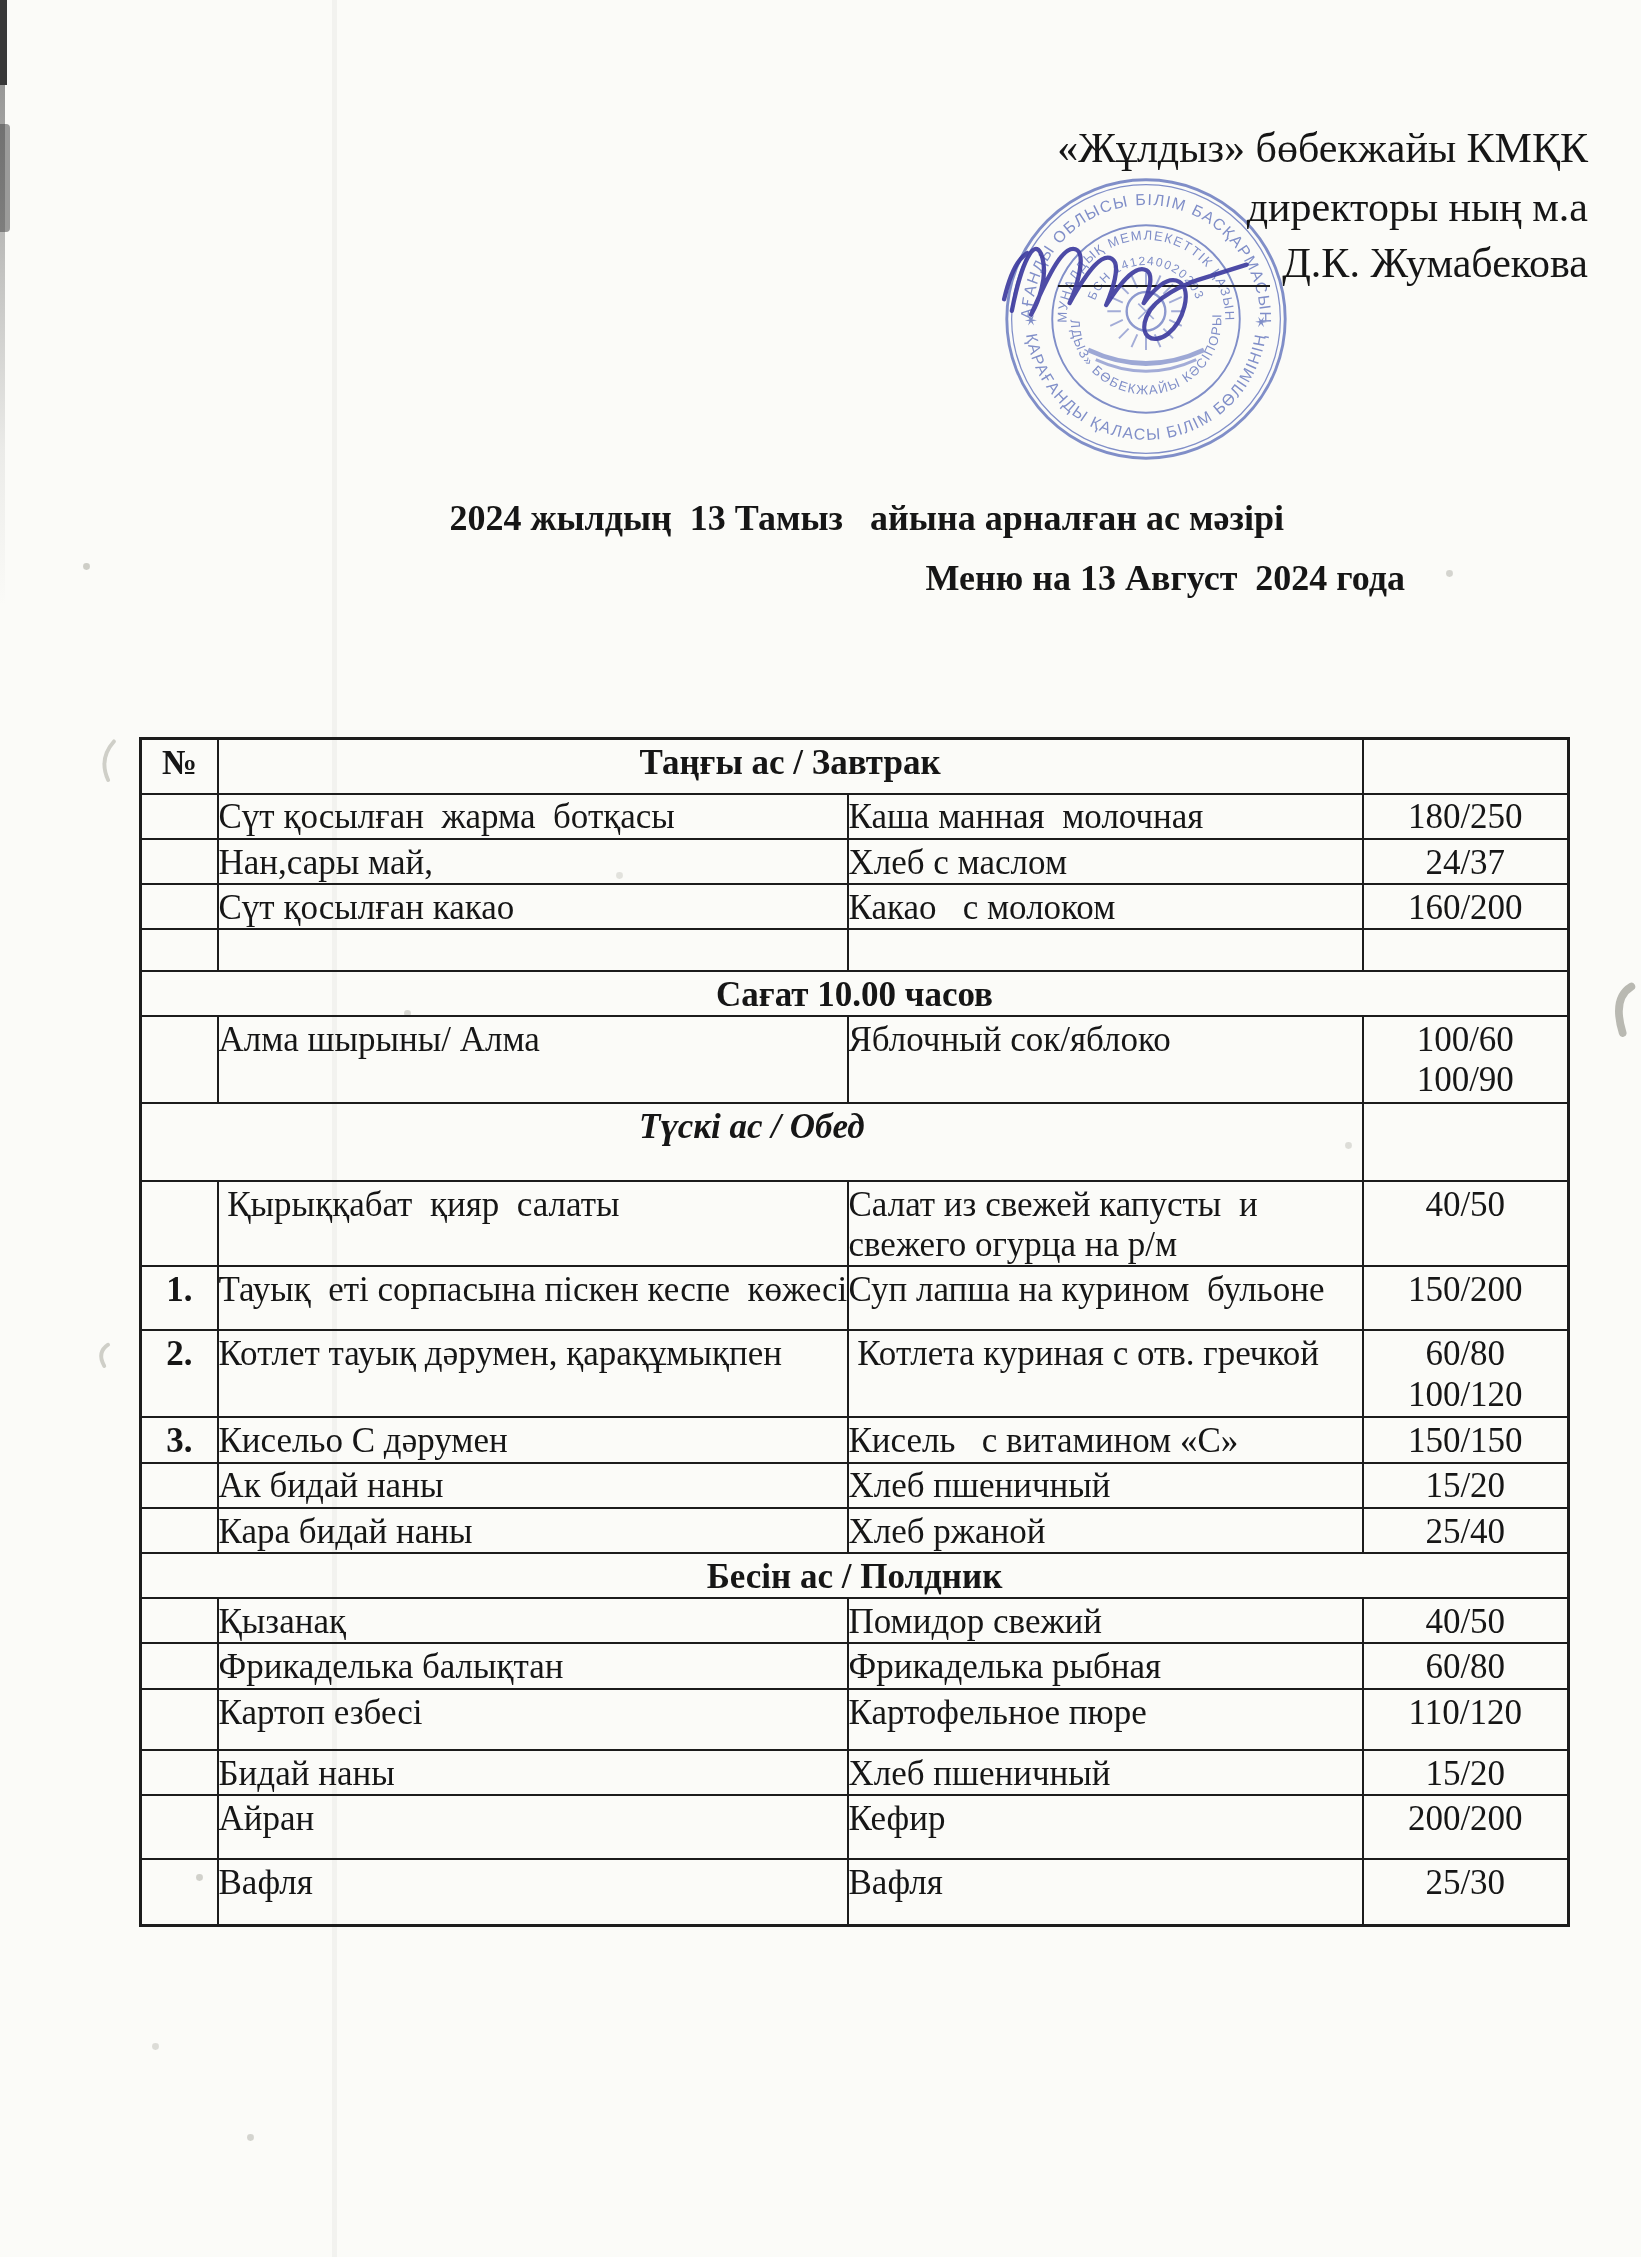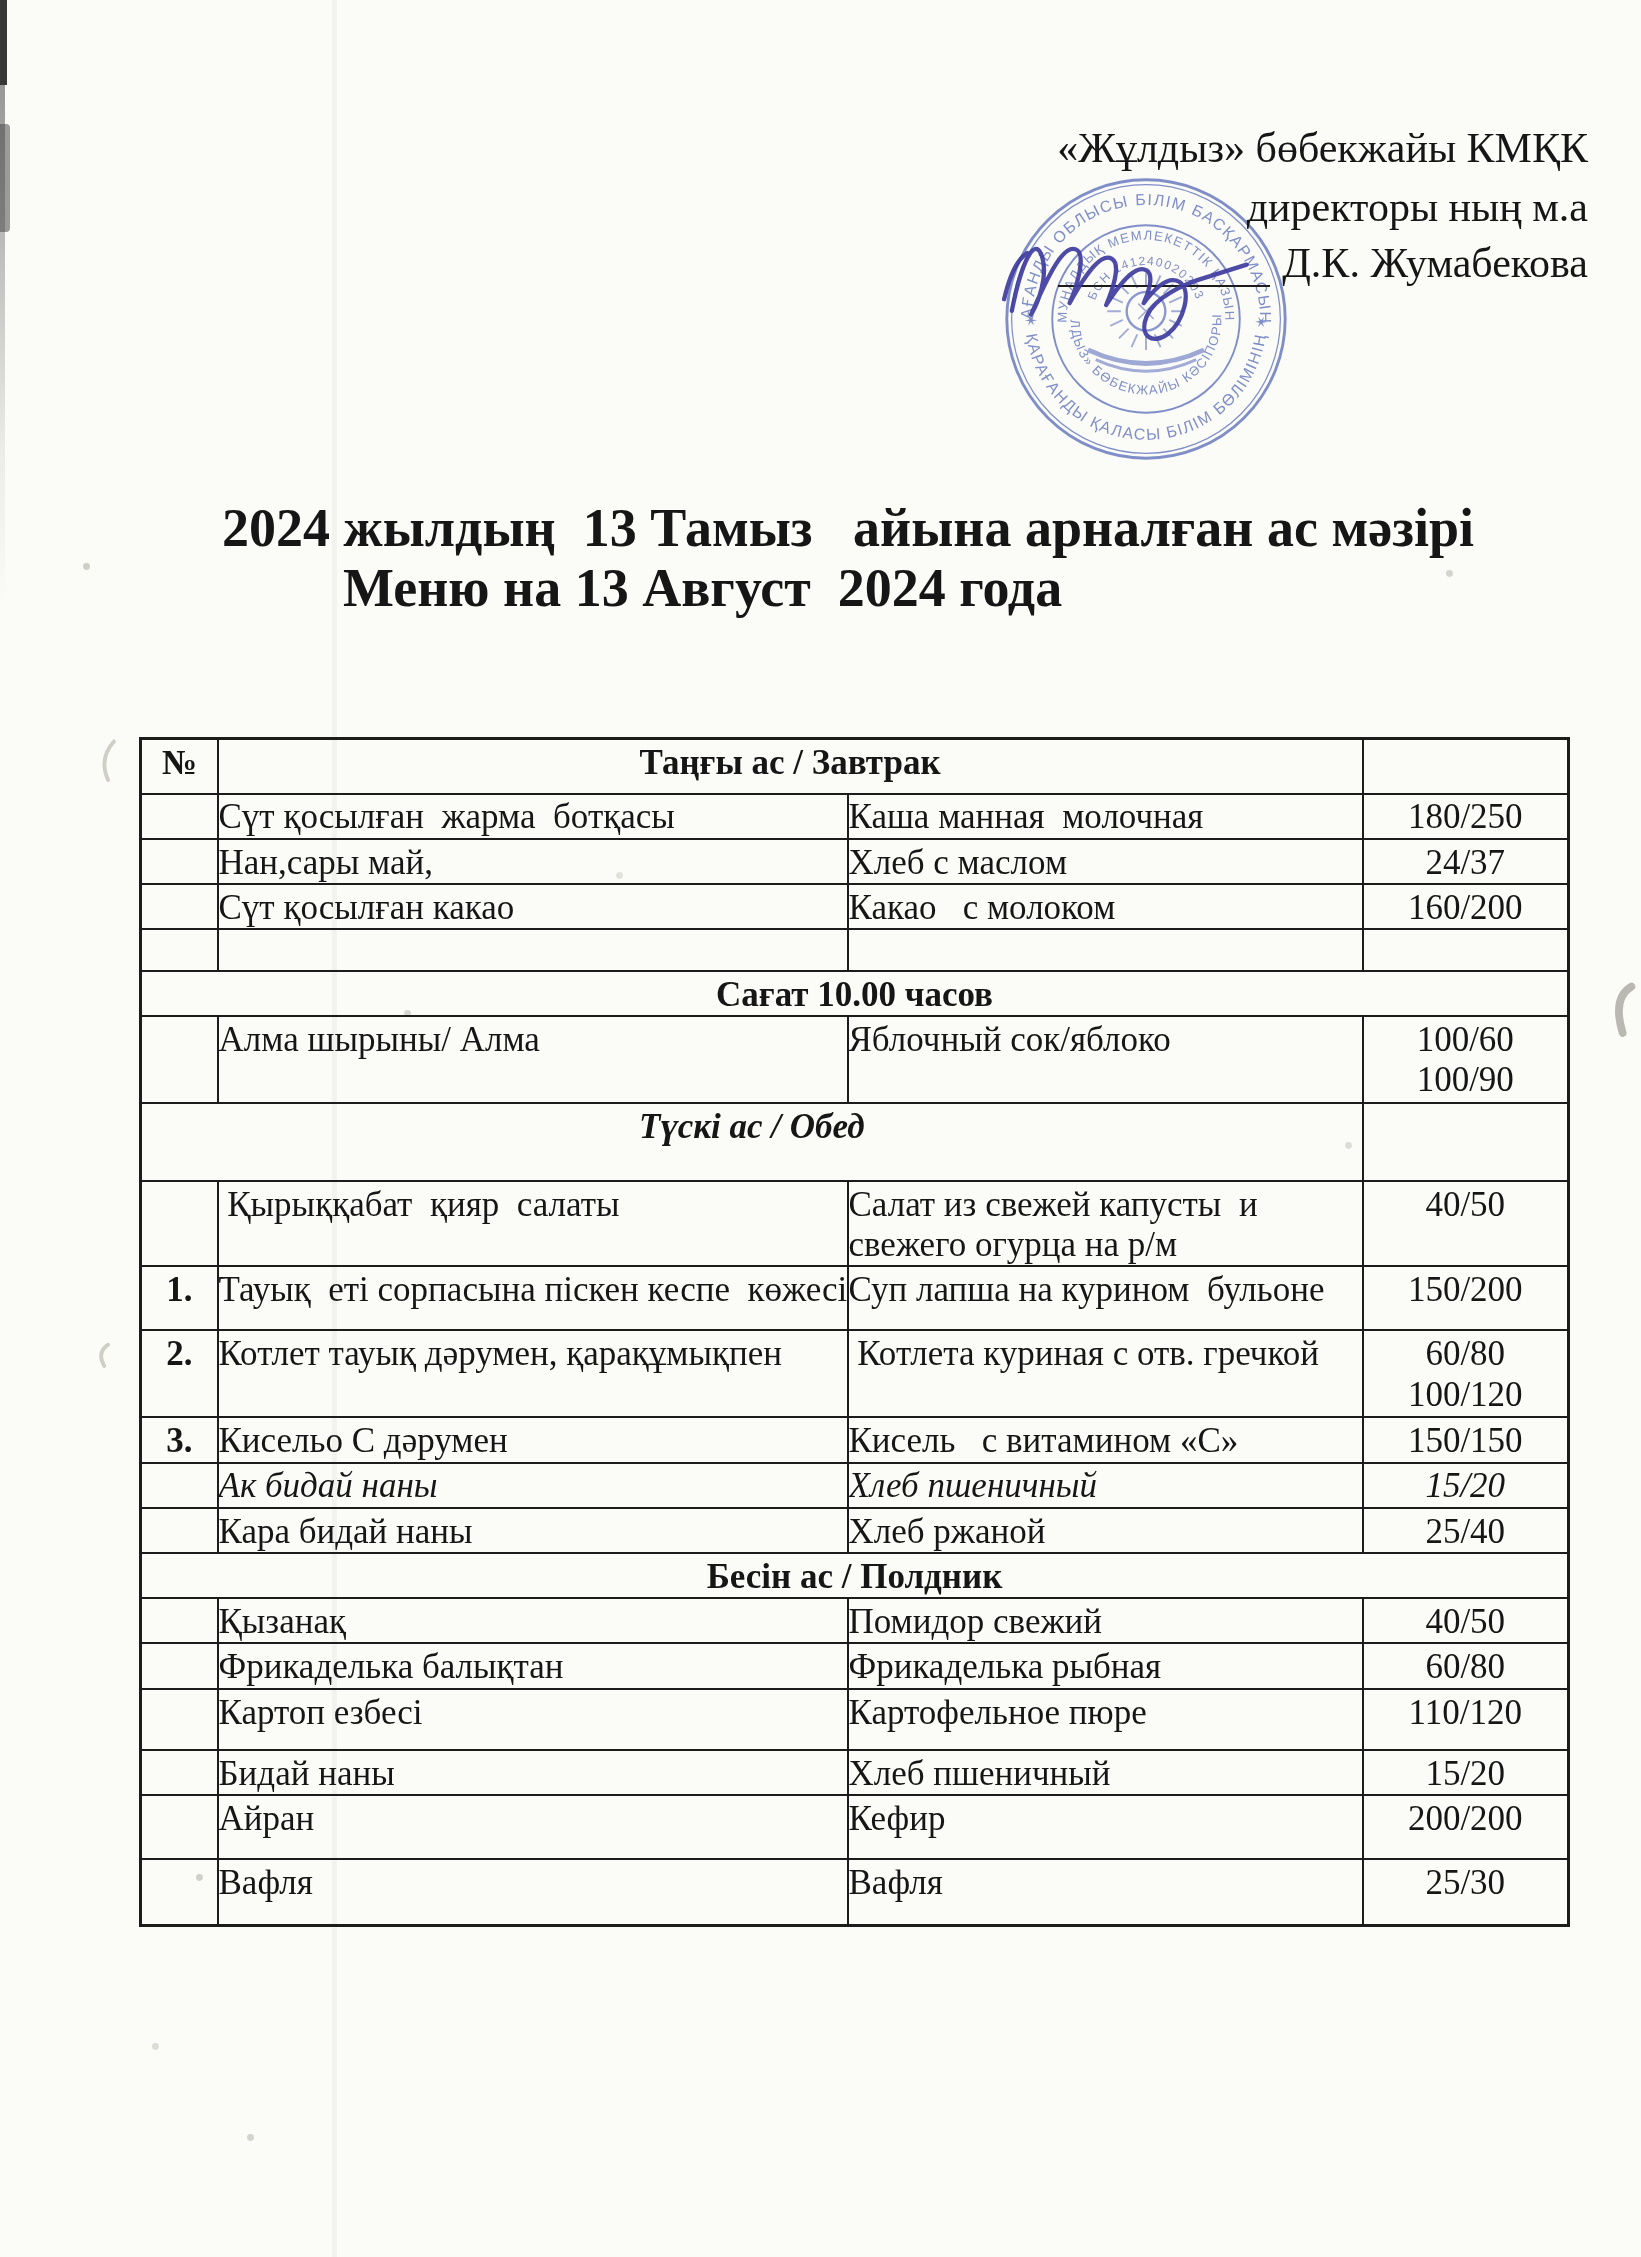--- a/index.html
+++ b/index.html
@@ -31,21 +31,21 @@
   
   .lh-line{position:absolute;left:772px;width:816px;text-align:right;font-size:42px;line-height:1.15;white-space:pre;}
   .lh-org{top:124px;}
   .lh-role{top:183px;}
   .lh-name{top:239px;}
   .sig-underline{position:absolute;left:1058px;top:285px;width:212px;border-top:2.9px solid #1c1c1c;}
   .stamp-svg{position:absolute;left:972px;top:145px;filter:blur(0.5px);opacity:.88;}
   .stamp-svg text{font-family:"Liberation Sans","DejaVu Sans",sans-serif;}
   .sig-svg{position:absolute;left:994px;top:203px;}
   
-  .title-line{position:absolute;font-weight:bold;font-size:54px;white-space:pre;text-align:left;width:1062px;}
+  .title-line{position:absolute;font-weight:bold;font-size:36px;white-space:pre;text-align:right;width:1062px;}
   .title-kz{left:222px;top:497px;}
   .title-ru{left:343px;top:557px;}
   
   .menu-wrap{position:absolute;left:139px;top:737px;}
   table.menu{border-collapse:collapse;table-layout:fixed;width:1427px;border:3.9px solid #1c1c1c;}
   table.menu td{
     border:2.9px solid #1c1c1c;vertical-align:top;padding:2.9px 0 0 0;
     font-size:35px;line-height:1.15;overflow:hidden;white-space:pre;
   }
   td.c-no{text-align:center;font-weight:bold;font-size:37px;}
@@ -59,21 +59,21 @@
   table.menu tr:nth-child(3){height:44px;margin-top:14px;}
   table.menu tr:nth-child(4){height:45px;}
   table.menu tr:nth-child(5){height:42px;}
   table.menu tr:nth-child(6){height:41px;}
   table.menu tr:nth-child(7){height:87px;}
   table.menu tr:nth-child(8){height:78px;font-style:italic;}
   table.menu tr:nth-child(9){height:80px;}
   table.menu tr:nth-child(10){height:64px;}
   table.menu tr:nth-child(11){height:87px;}
   table.menu tr:nth-child(12){height:42px;}
-  table.menu tr:nth-child(13){height:40px;font-style:italic;}
+  table.menu tr:nth-child(13){height:40px;}
   table.menu tr:nth-child(14){height:45px;}
   table.menu tr:nth-child(15){height:35px;}
   table.menu tr:nth-child(16){height:35px;}
   table.menu tr:nth-child(17){height:46px;}
   table.menu tr:nth-child(18){height:61px;}
   table.menu tr:nth-child(19){height:43px;}
   table.menu tr:nth-child(20){height:64px;}
   table.menu tr:nth-child(21){height:66px;}
 </style>
 </head>

